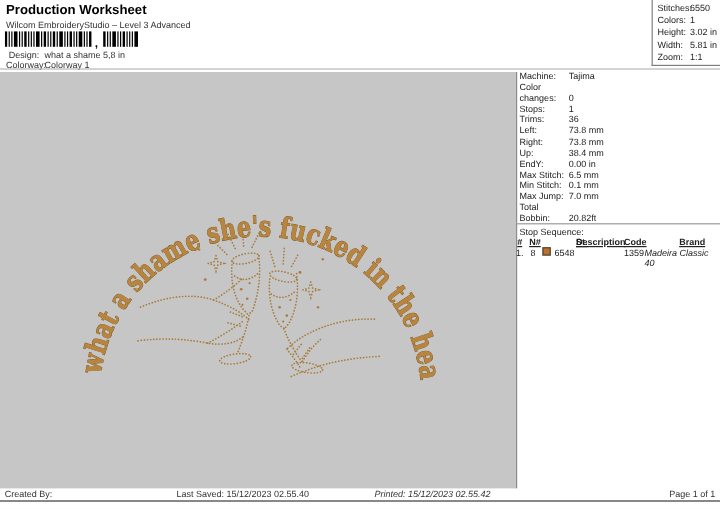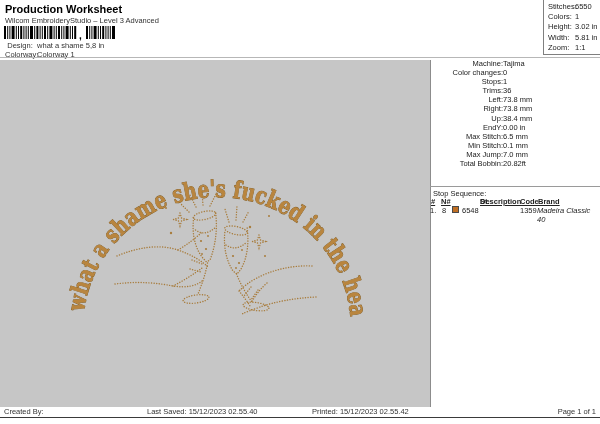--- a/index.html
+++ b/index.html
@@ -17,21 +17,21 @@
   .stats-box .srow span.sl { display:inline-block; width:27px; }
   .hr-top { left:0; top:57px; width:600px; height:1px; background:#b7b7b7; }
   
   .design-area { left:0; top:60px; width:430px; height:347px; }
   .v-divider { left:430px; top:60px; width:1px; height:347px; background:#8c8c8c; }
   .arch { font-family:"DejaVu Serif", serif; font-weight:bold; font-size:24px; fill:var(--thread); stroke:var(--thread-dark); stroke-width:0.8; paint-order:stroke; }
   .stitch path, .stitch ellipse { fill:none; stroke:var(--thread-line); stroke-width:1.4; stroke-dasharray:0.1 2.5; stroke-linecap:round; }
   .stitch circle { fill:var(--thread-line); }
   
   .machine-panel { left:433px; top:59px; width:165px; font-size:7.5px; line-height:9.1px; }
-  .machine-panel .ml { display:inline-block; width:70px;text-align:right; }
+  .machine-panel .ml { display:inline-block; width:41px; }
   .sep-line { left:430px; top:186px; width:170px; height:1px; background:#9a9a9a; }
   .stopseq-title { left:433px; top:189px; font-size:7.5px; }
   .th { font-size:7.5px; font-weight:bold; text-decoration:underline; top:197px; }
   .td { font-size:7.5px; top:206px; }
   .swatch { left:452px; top:206px; width:7px; height:7px; border:1px solid #4a4a4a; }
   
   .footer-line { left:0; top:417px; width:600px; height:1px; background:#3a3a3a; }
   .ft { top:407px; font-size:7.5px; color:#333; }
   .bc-bars rect { fill:#000; }
   .bc-comma { font-family:"Liberation Sans", sans-serif; font-size:10px; font-weight:bold; fill:#000; }
@@ -189,27 +189,27 @@
 </div>
 
 <div class="abs sep-line"></div>
 <div class="abs stopseq-title">Stop Sequence:</div>
 
 <span class="abs th" style="left:431px;">#</span>
 <span class="abs th" style="left:441px;">N#</span>
 <span class="abs th" style="left:464px;margin-left:16px;">St.</span>
 <span class="abs th" style="left:480px;">Description</span>
 <span class="abs th" style="left:520px;">Code</span>
-<span class="abs th" style="left:538px;">Brand</span>
+<span class="abs th" style="left:538px;padding-left:28px;">Brand</span>
 
 <span class="abs td" style="left:430px;">1.</span>
 <span class="abs td" style="left:442px;">8</span>
 <div class="abs swatch" style="background: rgb(192, 111, 36);"></div>
 <span class="abs td" style="left:462px;">6548</span>
 <span class="abs td" style="left:484px;"></span>
 <span class="abs td" style="left:520px;">1359</span>
 <span class="abs td" style="left:537px;font-style:italic;">Madeira Classic 40</span>
 
 <div class="abs footer-line"></div>
 <span class="abs ft" style="left:4px;">Created By:</span>
 <span class="abs ft" style="left:147px;">Last Saved: 15/12/2023 02.55.40</span>
-<span class="abs ft" style="left:312px;">Printed: 15/12/2023 02.55.42</span>
+<span class="abs ft" style="left:312px;font-style:italic;">Printed: 15/12/2023 02.55.42</span>
 <span class="abs ft" style="right:4px;">Page 1 of 1</span>
 
 </body></html>

